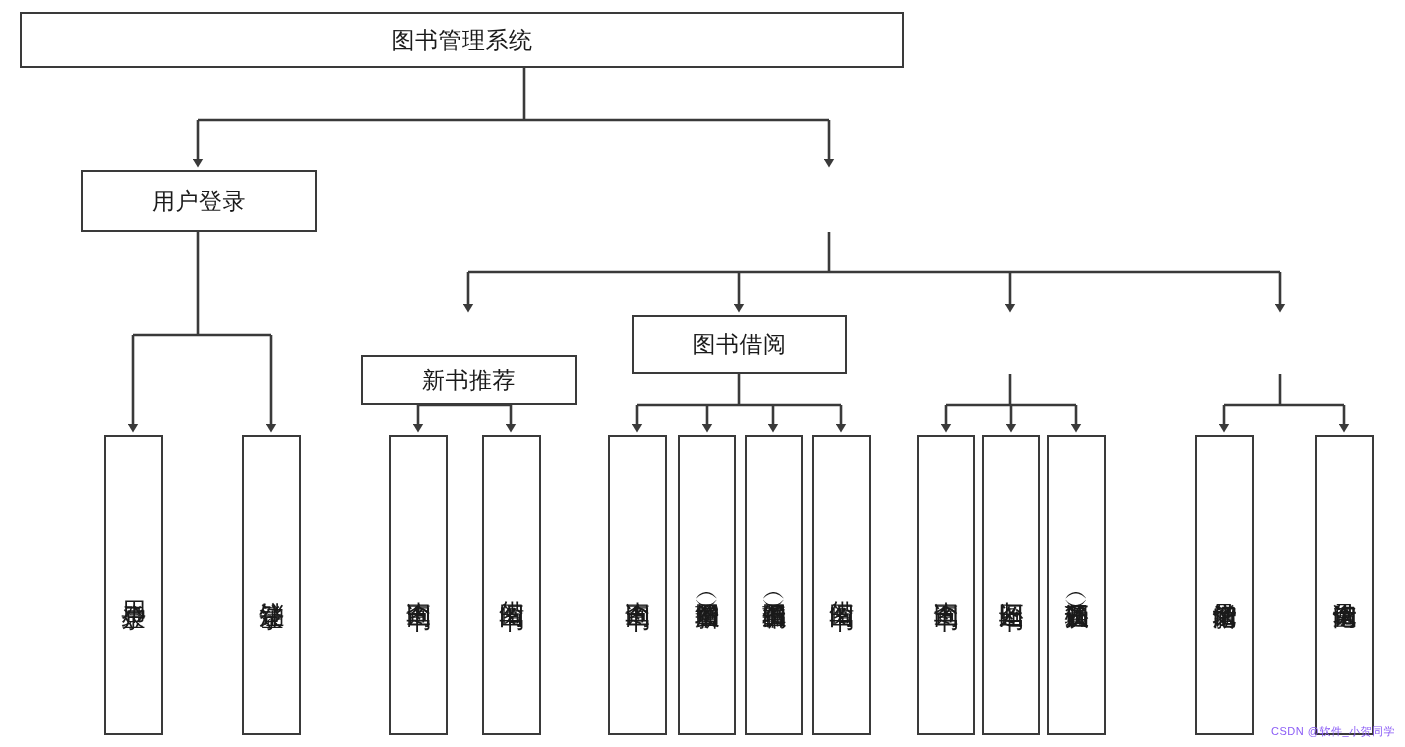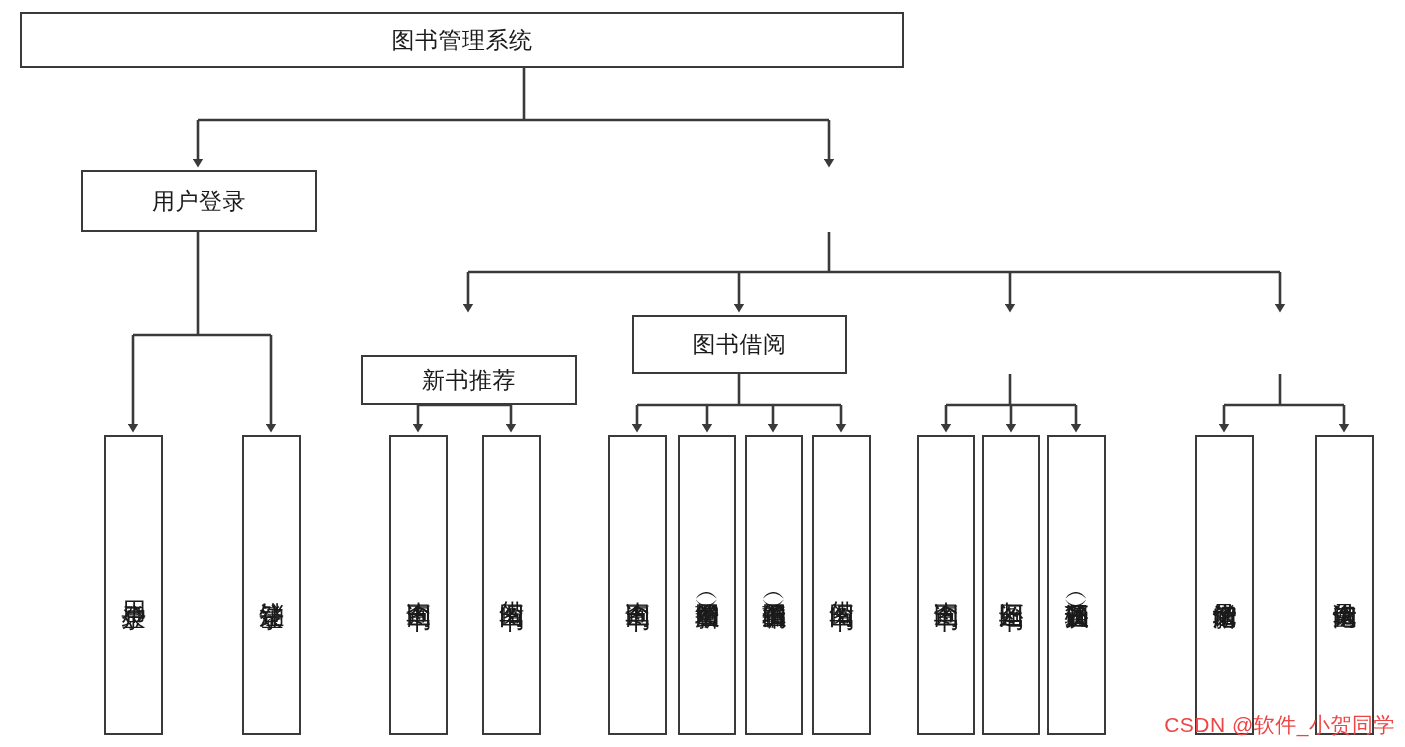--- a/index.html
+++ b/index.html
@@ -62,22 +62,22 @@
     white-space: nowrap;
   }
   .node.vert.tall-text .node-label {
     font-size: 24px;
     letter-spacing: 0px;
   }
   .watermark {
     position: absolute;
     right: 10px;
     bottom: 8px;
-    font-size: 21px;
-    color: #ef4444;
+    font-size: 11px;
+    color: #8b5cf6;
     letter-spacing: 0.5px;
     white-space: nowrap;
     z-index: 3;
     font-family: "Liberation Sans", "DejaVu Sans", sans-serif;
   }
 </style>
 </head>
 <body>
 
 <div id="canvas">

